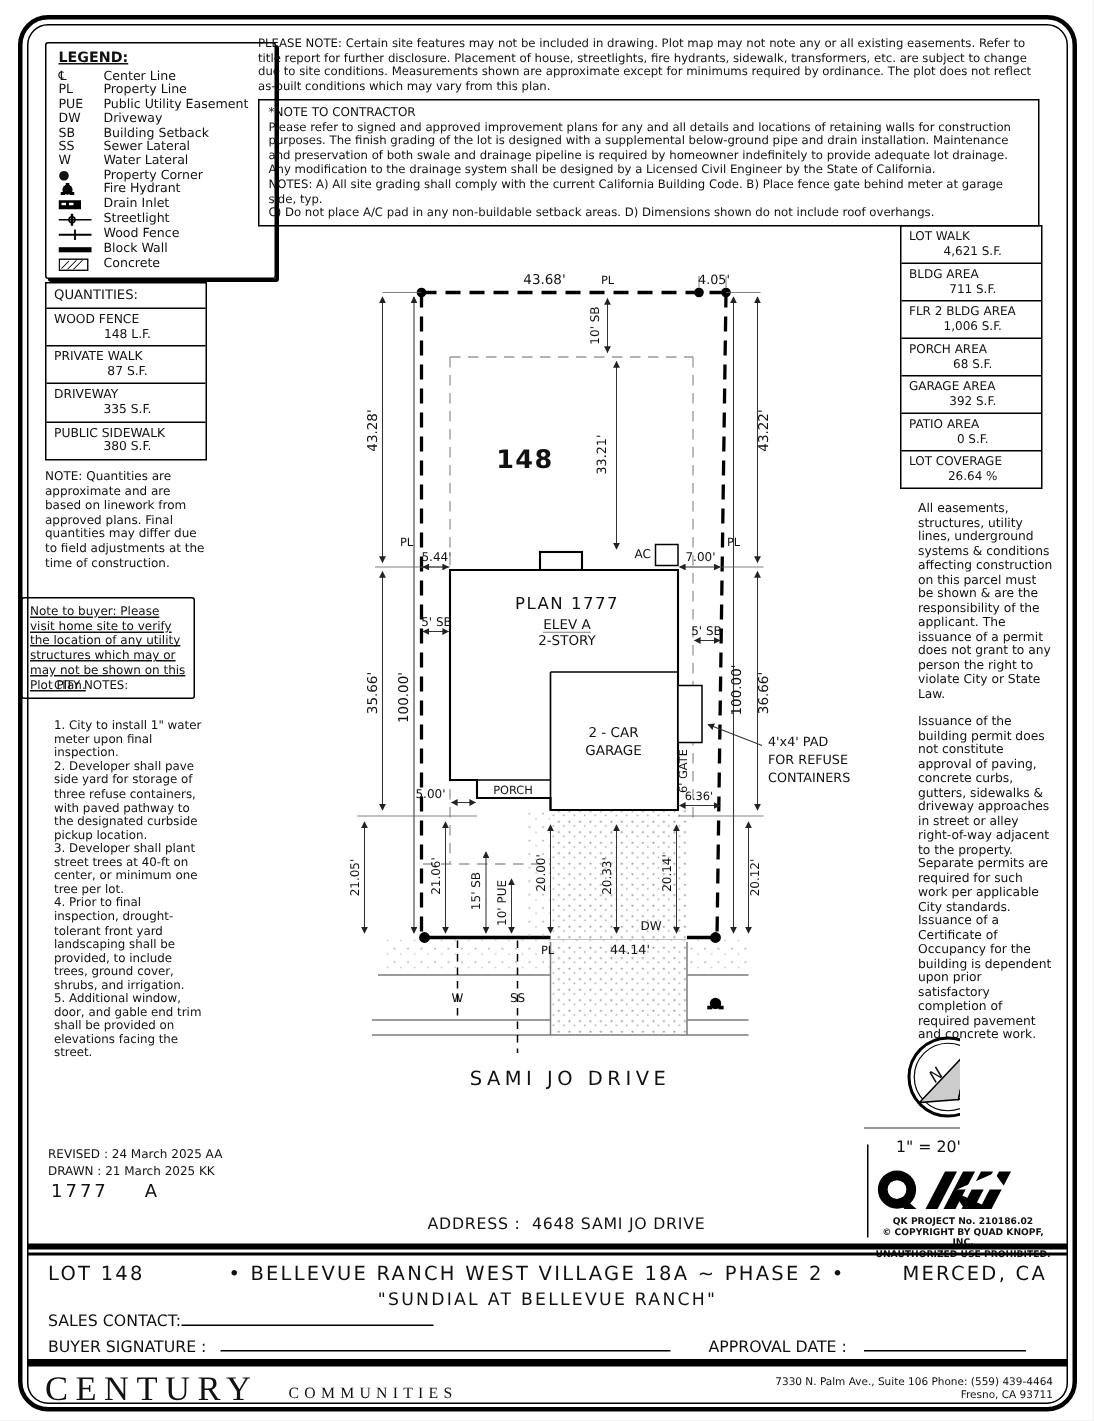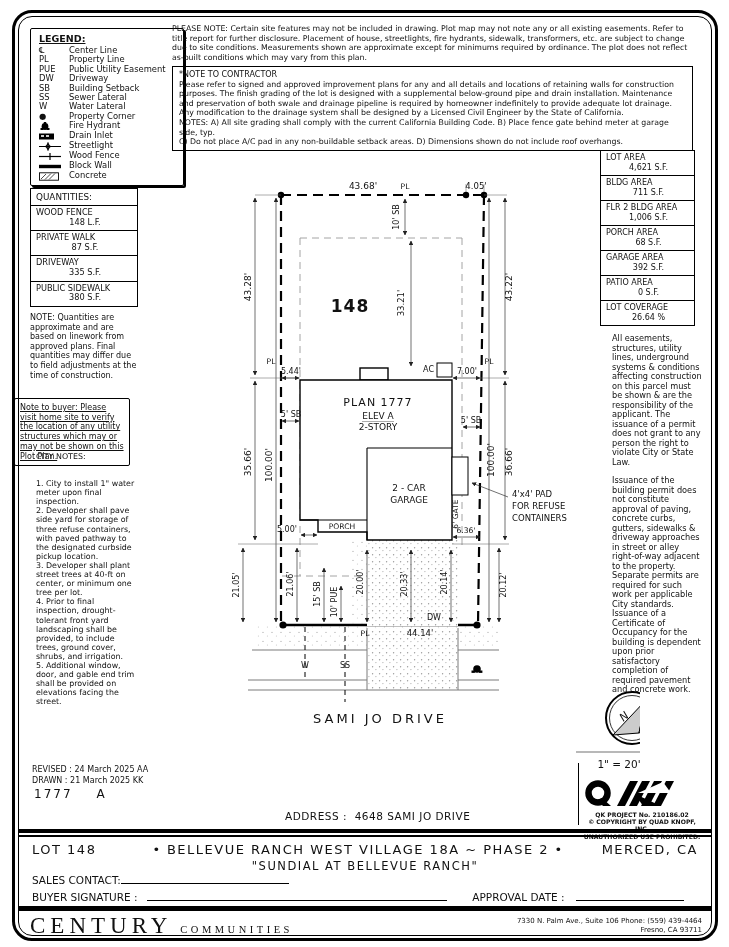--- a/index.html
+++ b/index.html
@@ -51,21 +51,21 @@
   .banner{left:18px;top:842px;width:694px;}
   .banner .r1{display:flex;align-items:baseline;font-size:13px;letter-spacing:1.5px;padding:0 14px;}
   .banner .r1 .comm{flex:1;text-align:center;}
   .banner .r2{text-align:center;font-size:11.5px;letter-spacing:1.5px;margin-top:2px;}
   .sales{left:32px;top:872px;font-size:10.5px;}
   .sigrow{left:32px;top:889px;width:670px;font-size:10.5px;}
   .sig{display:inline-block;border-bottom:1.3px solid #000;height:11px;vertical-align:baseline;}
   .rule3{left:18px;top:906px;width:694px;height:4.5px;background:#000;}
   .foot{left:30px;top:912px;width:672px;height:28px;display:flex;align-items:center;}
   .brand{font-family:"Liberation Serif","DejaVu Serif",serif;font-size:23px;letter-spacing:5px;}
-  .brand2{font-family:"Liberation Serif","DejaVu Serif",serif;font-size:10.5px;letter-spacing:3.5px;margin-left:8px;padding-top:7px;}
+  .brand2{font-family:"Liberation Serif","DejaVu Serif",serif;font-size:10.5px;letter-spacing:3.5px;margin-left:20px;padding-top:7px;}
   .fcontact{margin-left:auto;font-size:7px;line-height:8.6px;text-align:right;width:186px;}
   
   .drawingwrap{left:225px;top:160px;width:415px;height:625px;}
   svg text{fill:#111;}.t75{font-size:7.6px;}.t8{font-size:8px;}.t85{font-size:8.5px;}
   .t9{font-size:9px;}.t11{font-size:11px;letter-spacing:1px;}.t13{font-size:13px;letter-spacing:3px;}
   .tlot{font-size:17px;font-weight:bold;letter-spacing:1px;}
   .pl{stroke:#000;stroke-width:2.2;stroke-dasharray:10 6;fill:none;}
   .plsolid{stroke:#000;stroke-width:2.4;fill:none;}
   .dim{stroke:#333;stroke-width:.7;fill:none;}
   .thin{stroke:#666;stroke-width:.55;fill:none;}
@@ -178,21 +178,21 @@
   <div class="abs pnote">PLEASE NOTE:  Certain site features may not be included in drawing. Plot map may not note any or all existing easements. Refer to title report for further disclosure. Placement of house, streetlights, fire hydrants, sidewalk, transformers, etc. are subject to change due to site conditions. Measurements shown are approximate except for minimums required by ordinance. The plot does not reflect as-built conditions which may vary from this plan.</div>
   <div class="abs cbox">
     <div class="ct">*NOTE TO CONTRACTOR</div>
     <div class="pre">Please refer to signed and approved improvement plans for any and all details and locations of retaining walls for construction purposes. The finish grading of the lot is designed with a supplemental below-ground pipe and drain installation. Maintenance and preservation of both swale and drainage pipeline is required by homeowner indefinitely to provide adequate lot drainage. Any modification to the drainage system shall be designed by a Licensed Civil Engineer by the State of California.
 NOTES:  A) All site grading shall comply with the current California Building Code.  B) Place fence gate behind meter at garage side, typ.
 C) Do not place A/C pad in any non-buildable setback areas.  D) Dimensions shown do not include roof overhangs.</div>
   </div>
 
   <div class="abs atable">
     <div class="arow">
-        <div>LOT AREA</div>
+        <div>LOT WALK</div>
         <div class="v">4,621 S.F.</div>
       </div>
     <div class="arow">
         <div>BLDG AREA</div>
         <div class="v">711 S.F.</div>
       </div>
     <div class="arow">
         <div>FLR 2 BLDG AREA</div>
         <div class="v">1,006 S.F.</div>
       </div>

